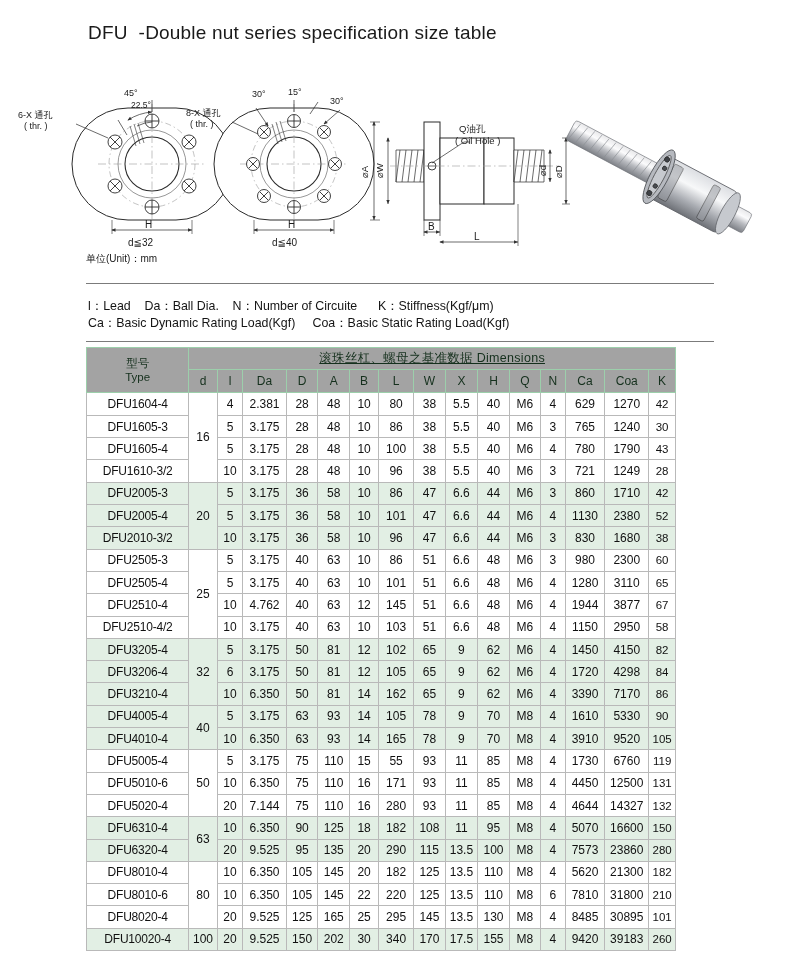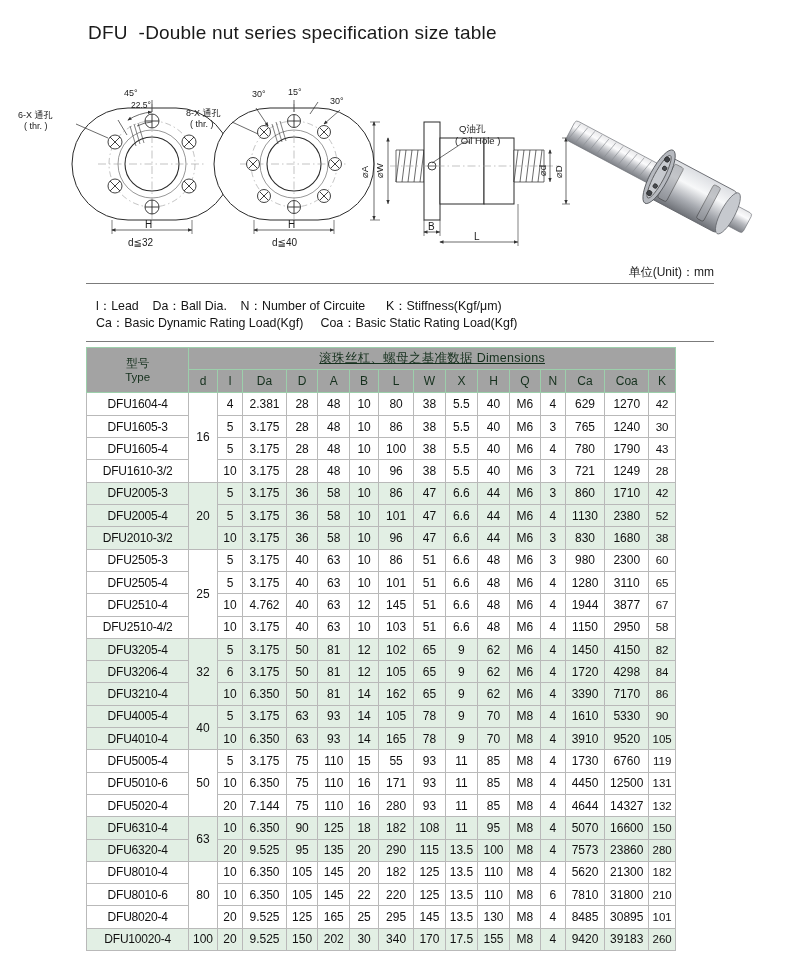--- a/index.html
+++ b/index.html
@@ -19,34 +19,34 @@
     font-size:19px;letter-spacing:.2px;color:#1a1a1a;
     white-space:pre;
   }
 
   
   .diagram{position:absolute;left:0;top:60px;width:800px;height:200px;}
   .dg-svg{display:block;}
 
   
   .unit-line{
-    position:absolute;left:86px;top:264px;width:628px;
-    text-align:right;font-size:12px;color:#1a1a1a;
+    position:absolute;left:86px;top:252px;width:628px;
+    text-align:left;font-size:10px;color:#1a1a1a;
   }
   .rule{
     position:absolute;left:86px;top:283px;width:628px;height:0;
     border-top:1.3px solid #7b7b7b;
   }
 
   
   .legend{
     position:absolute;left:88px;top:298px;width:640px;
     font-size:12.4px;line-height:17px;color:#141414;
   }
-  .legend .ln{white-space:pre;margin-left:8px;}
+  .legend .ln{white-space:pre;}
   .rule2{
     position:absolute;left:86px;top:341px;width:628px;height:0;
     border-top:1.3px solid #7b7b7b;
   }
 
   
   .tbl-wrap{position:absolute;left:86px;top:347px;}
   table.spec{
     border-collapse:collapse;
     font-size:11.5px;

